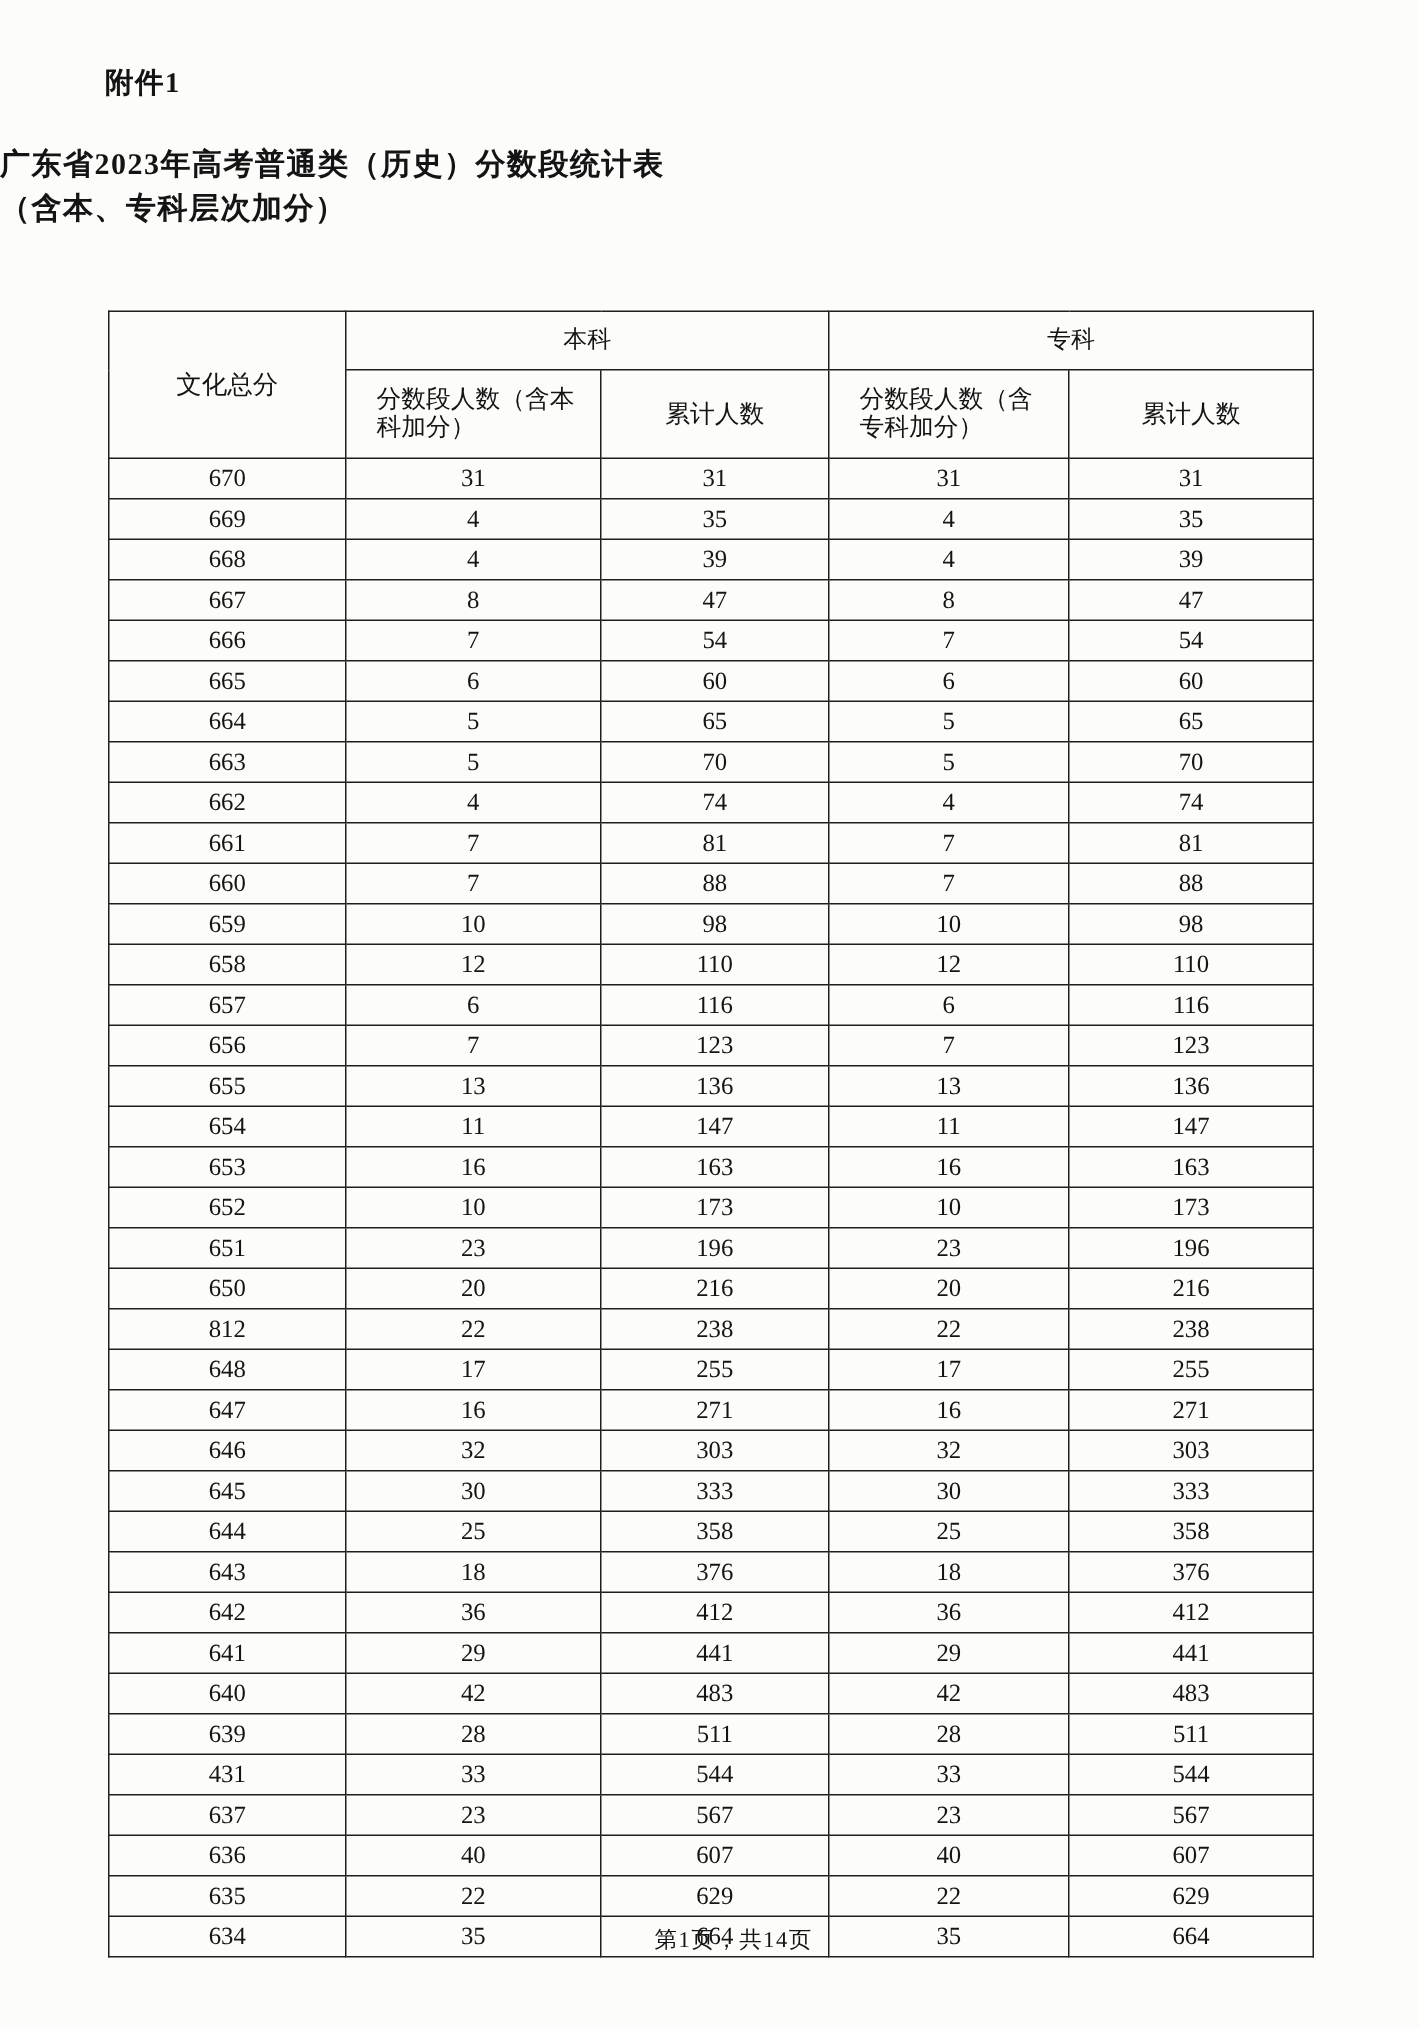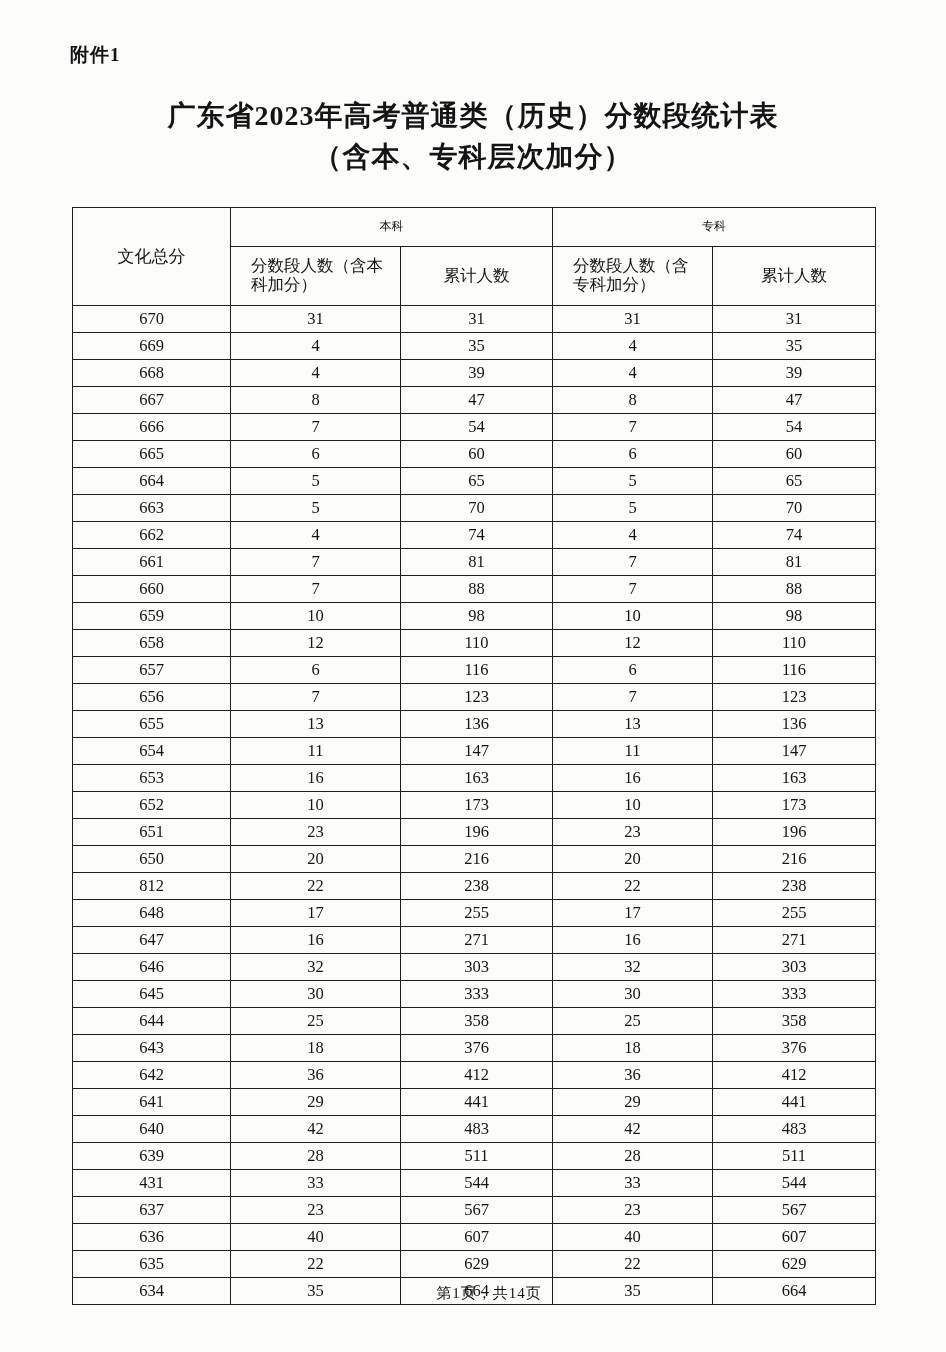--- a/index.html
+++ b/index.html
@@ -23,22 +23,21 @@
     left: 70px;
     font-size: 19px;
     font-weight: bold;
     letter-spacing: 1px;
   }
   .doc-title {
     position: absolute;
     top: 96px;
     left: 0;
     width: 100%;
-    text-align: center;
-    font-size: 28px;
+    font-size: 20px;
     font-weight: bold;
     line-height: 1.45;
     letter-spacing: 1px;
     font-family: Liberation Serif, serif;
   }
   table.score-table {
     position: absolute;
     top: 207px;
     left: 72px;
     width: 803px;
@@ -53,21 +52,21 @@
     font-size: 16.5px;
     font-weight: normal;
     padding: 1px 6px;
     height: 24px;
     line-height: 1.15;
     overflow: hidden;
     white-space: nowrap;
   }
   table.score-table th.group-head {
     height: 36px;
-    font-size: 12px;
+    font-size: 16px;
     margin-left: 48px;
   }
   table.score-table th.sub-head {
     height: 56px;
     white-space: normal;
   }
   table.score-table th.sub-head.wrap-left {
     text-align: left;
     padding-left: 20px;
     padding-right: 8px;

